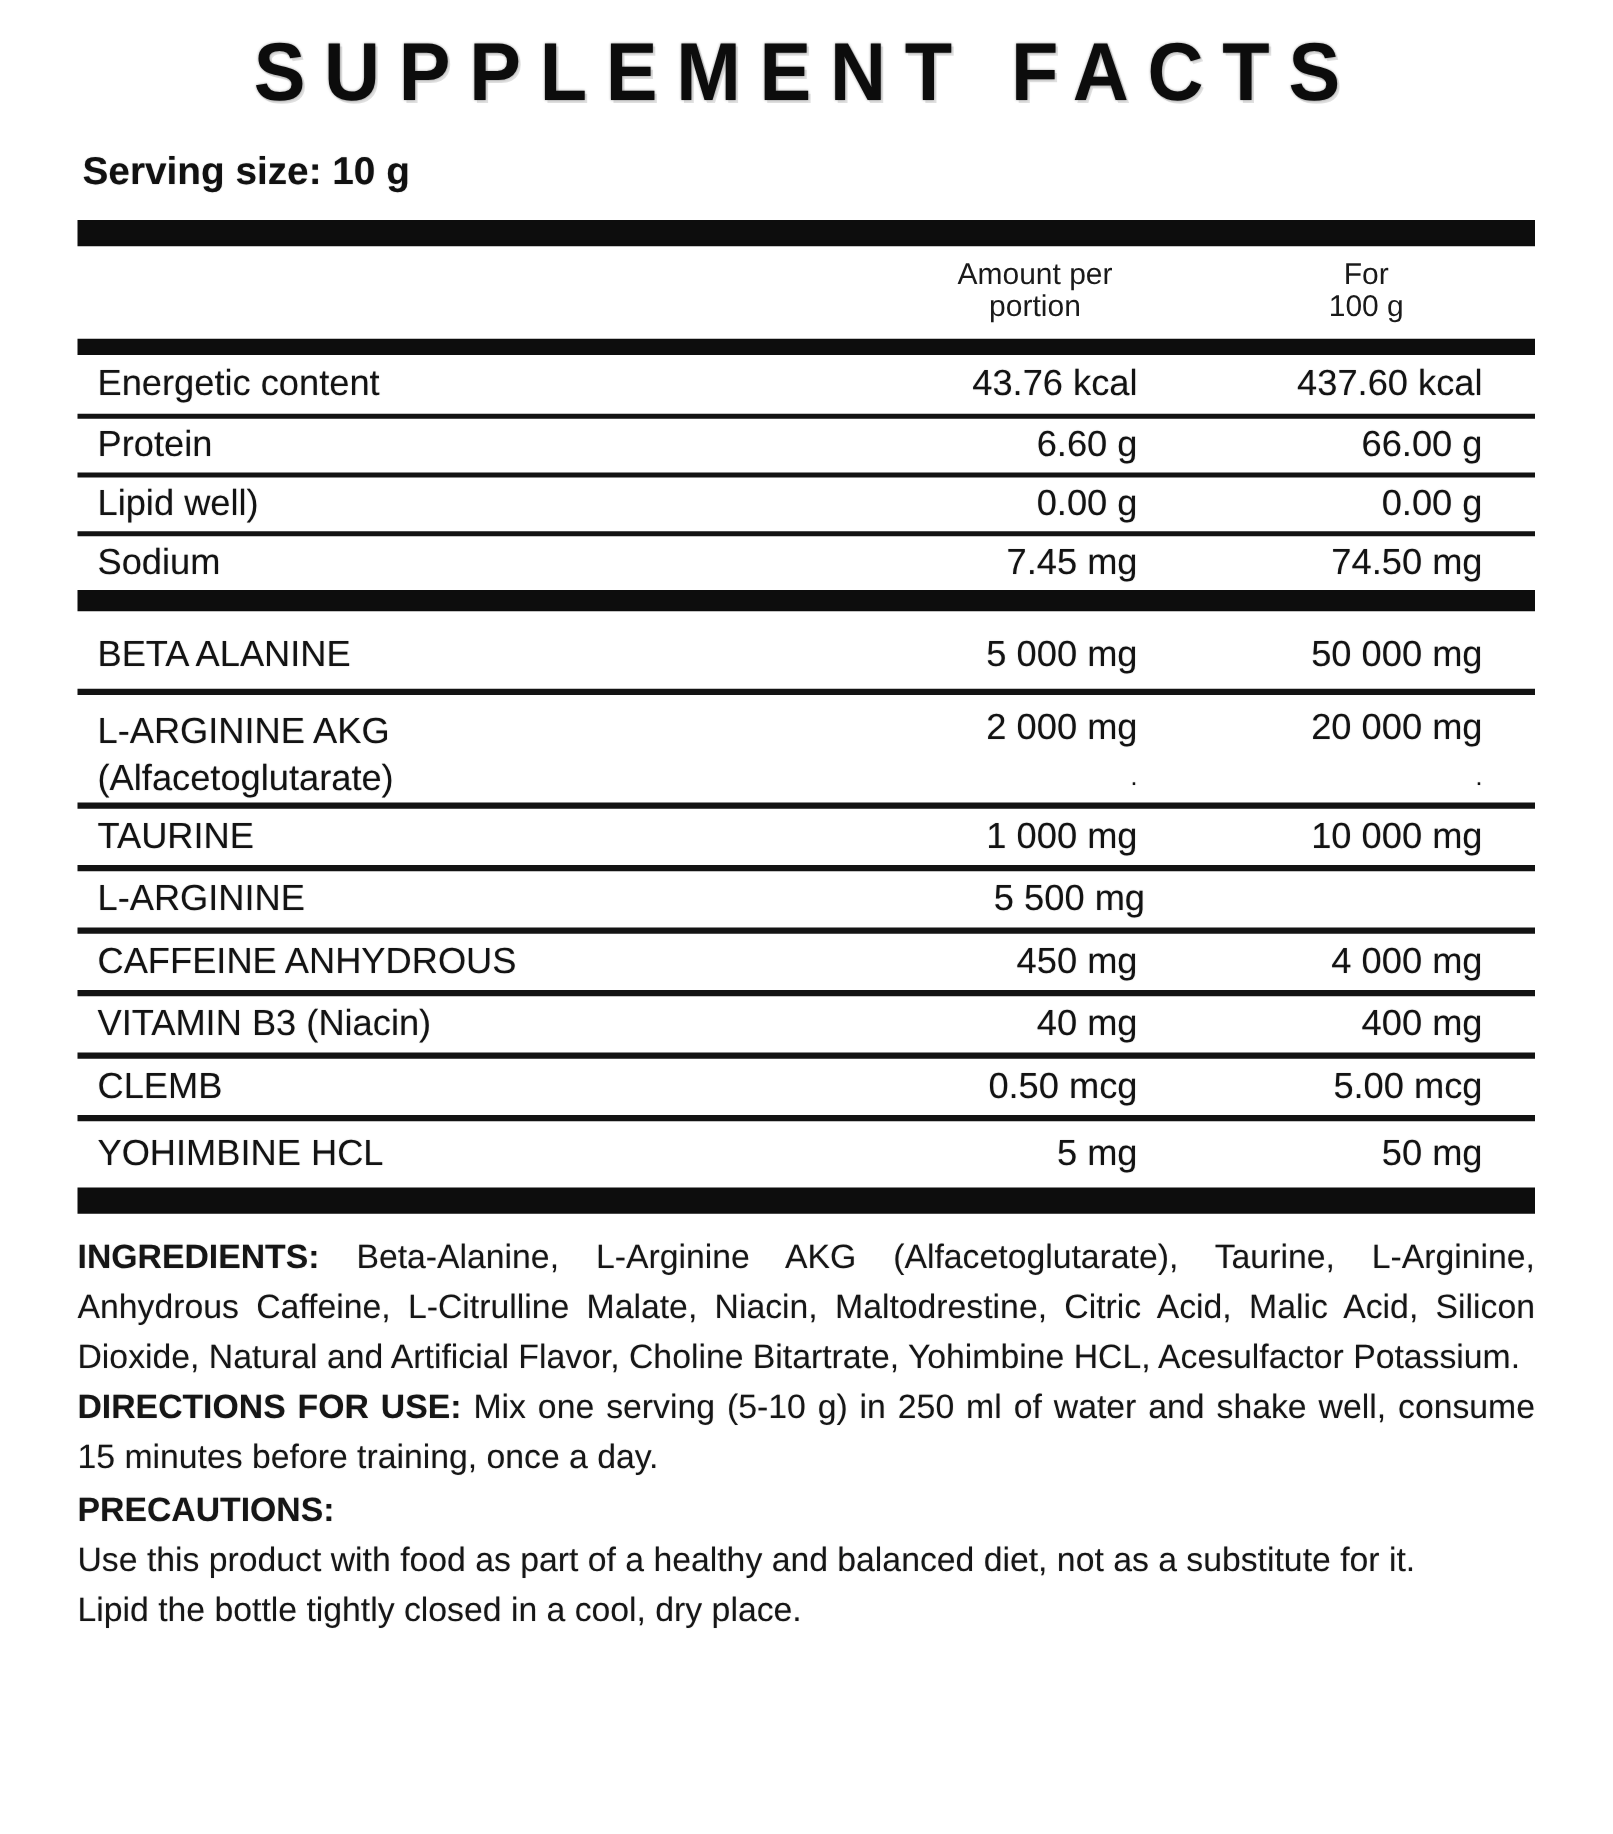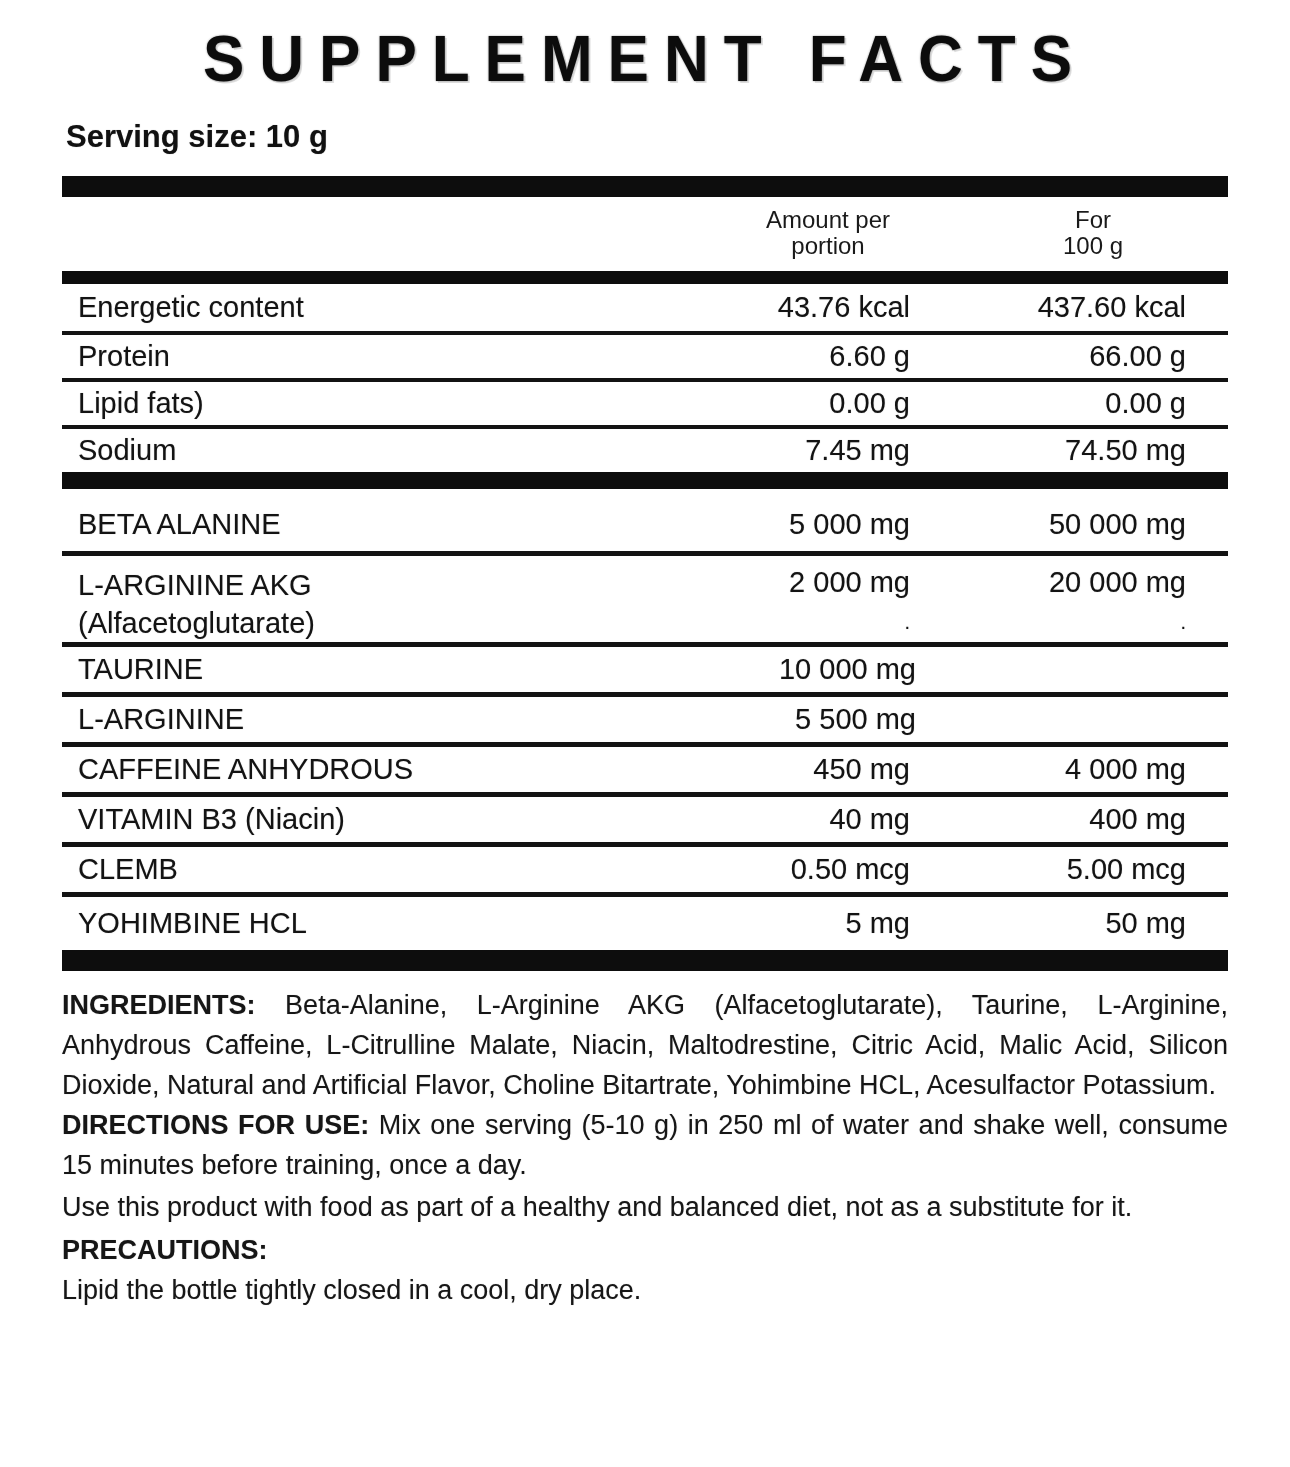--- a/index.html
+++ b/index.html
@@ -116,21 +116,21 @@
         <div class="c-name">Energetic content</div>
         <div class="c-amt">43.76 kcal</div>
         <div class="c-p100">437.60 kcal</div>
       </div>
       <div class="grid-row row">
         <div class="c-name">Protein</div>
         <div class="c-amt">6.60 g</div>
         <div class="c-p100">66.00 g</div>
       </div>
       <div class="grid-row row">
-        <div class="c-name">Lipid fats)</div>
+        <div class="c-name">Lipid well)</div>
         <div class="c-amt">0.00 g</div>
         <div class="c-p100">0.00 g</div>
       </div>
       <div class="grid-row row">
         <div class="c-name">Sodium</div>
         <div class="c-amt">7.45 mg</div>
         <div class="c-p100">74.50 mg</div>
       </div>
     </div>
 
@@ -151,20 +151,21 @@
           <div>2 000 mg</div>
           <div class="val-note">.</div>
         </div>
         <div class="c-p100">
           <div>20 000 mg</div>
           <div class="val-note">.</div>
         </div>
       </div>
       <div class="grid-row row">
         <div class="c-name">TAURINE</div>
+        <div class="c-amt">1 000 mg</div>
         <div class="c-p100">10 000 mg</div>
       </div>
       <div class="grid-row row">
         <div class="c-name">L-ARGININE</div>
         <div class="c-p100">5 500 mg</div>
       </div>
       <div class="grid-row row">
         <div class="c-name">CAFFEINE ANHYDROUS</div>
         <div class="c-amt">450 mg</div>
         <div class="c-p100">4 000 mg</div>
@@ -185,18 +186,18 @@
         <div class="c-p100">50 mg</div>
       </div>
     </div>
 
     <div class="bar bar-bottom"></div>
   </div>
 
   <div class="legal">
     <p class="para just"><span class="lead">INGREDIENTS:</span> <span>Beta-Alanine, L-Arginine AKG (Alfacetoglutarate), Taurine, L-Arginine, Anhydrous Caffeine, L-Citrulline Malate, Niacin, Maltodrestine, Citric Acid, Malic Acid, Silicon Dioxide, Natural and Artificial Flavor, Choline Bitartrate, Yohimbine HCL, Acesulfactor Potassium.</span></p>
     <p class="para just mb2"><span class="lead">DIRECTIONS FOR USE:</span> <span>Mix one serving (5-10 g) in 250 ml of water and shake well, consume 15 minutes before training, once a day.</span></p>
+    <p class="para lead precautions-label">PRECAUTIONS:</p>
     <p class="para">Use this product with food as part of a healthy and balanced diet, not as a substitute for it.</p>
-    <p class="para lead precautions-label">PRECAUTIONS:</p>
     <p class="para">Lipid the bottle tightly closed in a cool, dry place.</p>
   </div>
 
 </div>
 
 </body></html>

